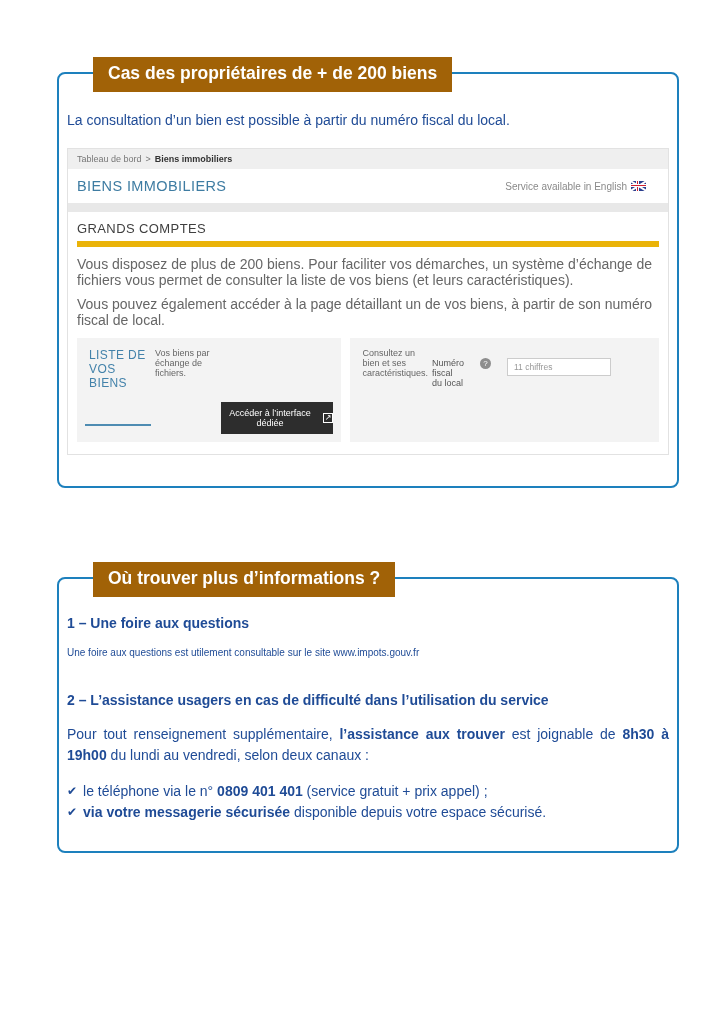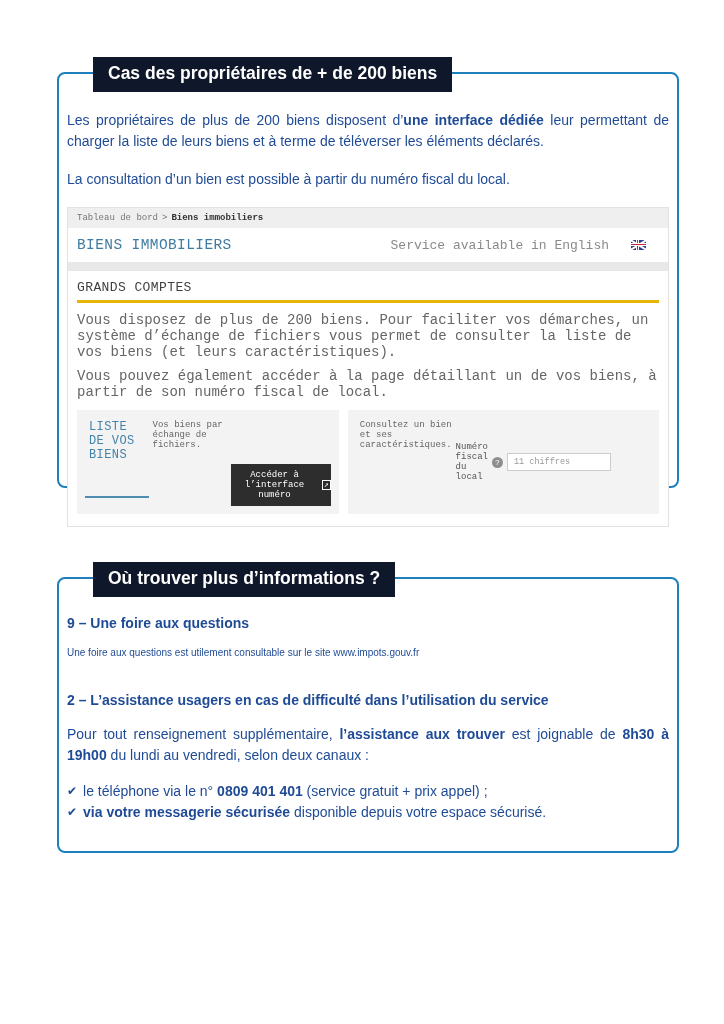--- a/index.html
+++ b/index.html
@@ -21,21 +21,21 @@
     border-radius: 8px;
     background: #fff;
   }
   #box1 { top: 72px;  height: 416px; }
   #box2 { top: 577px; height: 276px; }
 
   .box-header {
     position: absolute;
     top: -17px;
     left: 34px;
-    background: #0f172a;
+    background: #a16207;
     color: #ffffff;
     font-weight: bold;
     font-size: 17.5px;
     line-height: 1;
     padding: 8px 15px 9px;
     display: inline-block;
     white-space: nowrap;
   }
 
   .box-content { padding: 36px 8px 0; }
@@ -47,21 +47,21 @@
     color: #1f4b96;
     margin-bottom: 17px;
   }
   .doc-par b { font-weight: bold; }
 
   
   .shot {
     border: 1px solid #e2e2e2;
     background: #eab308;
     margin-top: 4px;
-    font-family: Liberation Mono, monospace;
+    font-family: Liberation Sans, sans-serif;
   }
   .shot-breadcrumb {
     background: #efefef;
     padding: 5px 9px;
     font-size: 9px;
     color: #777;
   }
   .shot-breadcrumb .crumb-current { color: #333; font-weight: bold; }
   .shot-breadcrumb .crumb-sep { margin: 0 4px; color: #777; }
 
@@ -74,22 +74,22 @@
   }
   .shot-title {
     color: #3e7ca2;
     font-size: 14.5px;
     letter-spacing: 0.4px;
     font-weight: normal;
   }
   .shot-service {
     display: flex;
     align-items: center;
-    gap: 22px;
-    font-size: 13px;
+    gap: 4px;
+    font-size: 10px;
     color: #8a8a8a;
     text-align: center;
   }
 
   
   .uk-flag {
     position: relative;
     width: 15px; height: 10px;
     background: #2b3f8e;
     display: inline-block;
@@ -104,21 +104,21 @@
 
   .shot-band { height: 9px; background: #e8e8e8; }
 
   .shot-body { padding: 9px 9px 12px; background: #fff; }
   .shot-section-title {
     font-size: 13px;
     color: #3f3f3f;
     font-weight: normal;
     letter-spacing: 0.4px;
     padding-bottom: 5px;
-    border-bottom: 3px solid #eab308;
+    border-bottom: 6px solid #eab308;
     margin-bottom: 9px;
   }
   .shot-p { font-size: 14px; color: #666; margin-bottom: 8px; }
 
   .shot-cards { display: flex; gap: 9px; margin-top: 10px; }
   .shot-card {
     flex: 1;
     background: #f3f3f3;
     padding: 10px 8px 8px;
     display: flex;
@@ -155,23 +155,23 @@
   .ext-icon {
     display: inline-block;
     font-size: 8px;
     line-height: 8px;
     border: 1px solid #fff;
     padding: 0 1px;
   }
 
   .field-row {
     display: flex;
-    align-items: center;
+    align-items: flex-start;
     justify-content: flex-end;
-    gap: 4px;
+    gap: 16px;
     margin: 10px 40px 12px 0;
     font-size: 9px;
     color: #555;
   }
   .help-icon {
     width: 11px; height: 11px;
     border-radius: 50%;
     background: #8d8d8d;
     color: #fff;
     font-size: 8px;
@@ -206,21 +206,20 @@
   }
   .check-icon { flex: 0 0 auto; font-size: 12px; }
 </style>
 </head>
 <body>
 
 <section class="doc-box" id="box1">
   <h2 class="box-header">Cas des propriétaires de + de 200 biens</h2>
 
   <div class="box-content">
-    <p class="doc-par">Les propriétaires de plus de 200 biens disposent d’<b>une interface dédiée</b> leur permettant de charger la liste de leurs biens et à terme de téléverser les éléments déclarés.</p>
     <p class="doc-par">La consultation d’un bien est possible à partir du numéro fiscal du local.</p>
 
     <div class="shot">
       <div class="shot-breadcrumb">
         <span class="crumb-root">Tableau de bord</span><span class="crumb-sep">&gt;</span><span class="crumb-current">Biens immobiliers</span>
       </div>
 
       <div class="shot-titlebar">
         <h1 class="shot-title">BIENS IMMOBILIERS</h1>
         <span class="shot-service">
@@ -240,21 +239,21 @@
         <h3 class="shot-section-title">GRANDS COMPTES</h3>
         <p class="shot-p">Vous disposez de plus de 200 biens. Pour faciliter vos démarches, un système d’échange de fichiers vous permet de consulter la liste de vos biens (et leurs caractéristiques).</p>
         <p class="shot-p">Vous pouvez également accéder à la page détaillant un de vos biens, à partir de son numéro fiscal de local.</p>
 
         <div class="shot-cards">
 
           <div class="shot-card">
             <h4 class="card-title">LISTE DE VOS BIENS</h4>
             <p class="card-text">Vos biens par échange de fichiers.</p>
             <button class="card-btn">
-              <span>Accéder à l’interface numéro</span>
+              <span>Accéder à l’interface dédiée</span>
               <span class="ext-icon">↗</span>
             </button>
           </div>
 
           <div class="shot-card">
             <p class="card-text">Consultez un bien et ses caractéristiques.</p>
             <div class="field-row">
               <label>Numéro fiscal du local</label>
               <span class="help-icon">?</span>
               <input class="fiscal-input" type="text" placeholder="11 chiffres" style="">
@@ -263,21 +262,21 @@
         </div>
       </div>
     </div>
   </div>
 </section>
 
 <section class="doc-box" id="box2">
   <h2 class="box-header">Où trouver plus d’informations ?</h2>
 
   <div class="box-content">
-    <p class="info-item-title">9 – Une foire aux questions</p>
+    <p class="info-item-title">1 – Une foire aux questions</p>
     <p class="info-line">Une foire aux questions est utilement consultable sur le site www.impots.gouv.fr</p>
 
     <p class="info-item-title"><b>2 – L’assistance usagers</b> en cas de difficulté dans l’utilisation du service</p>
     <p class="doc-par info-par">Pour tout renseignement supplémentaire, <b>l’assistance aux trouver</b> est joignable de <b>8h30 à 19h00</b> du lundi au vendredi, selon deux canaux :</p>
 
     <div class="bullet-line">
       <span class="check-icon">✔</span>
       <span>le téléphone via le n° <b>0809 401 401</b> (service gratuit + prix appel) ;</span>
     </div>
     <div class="bullet-line">

